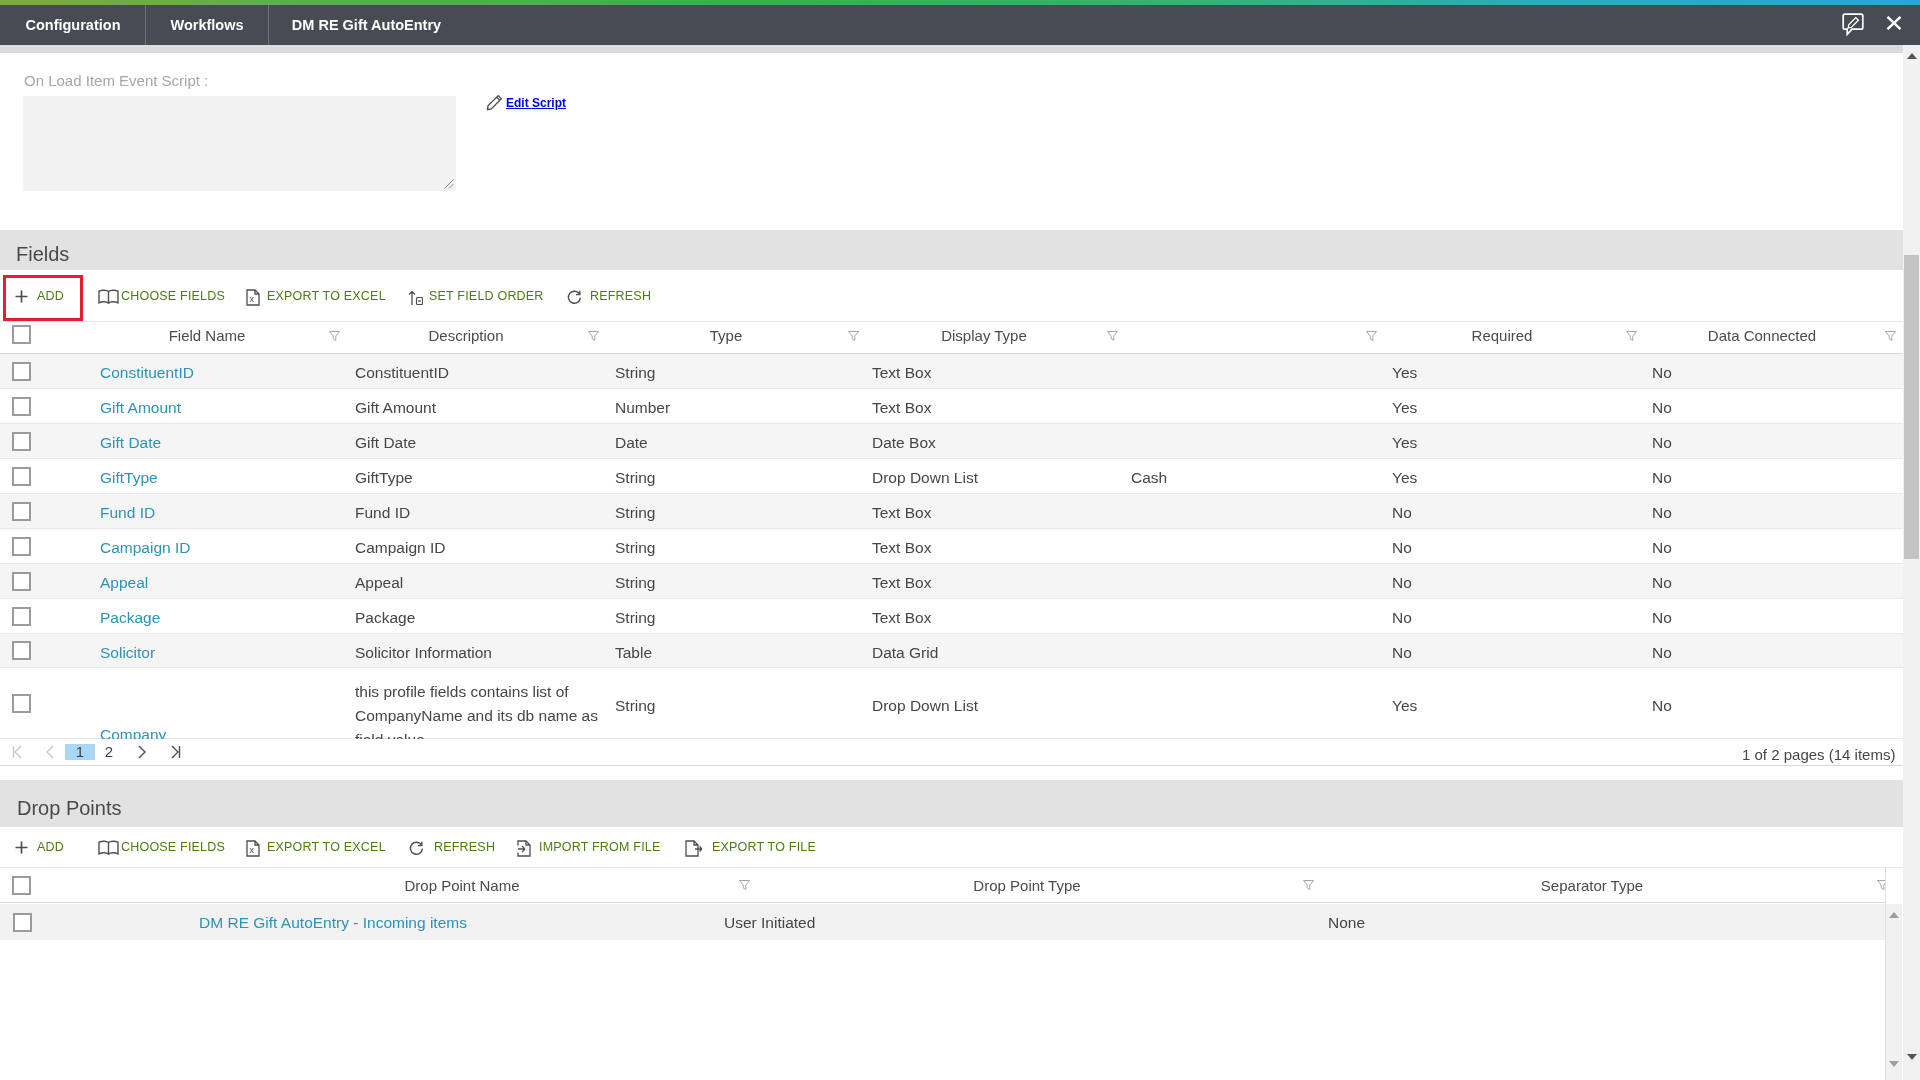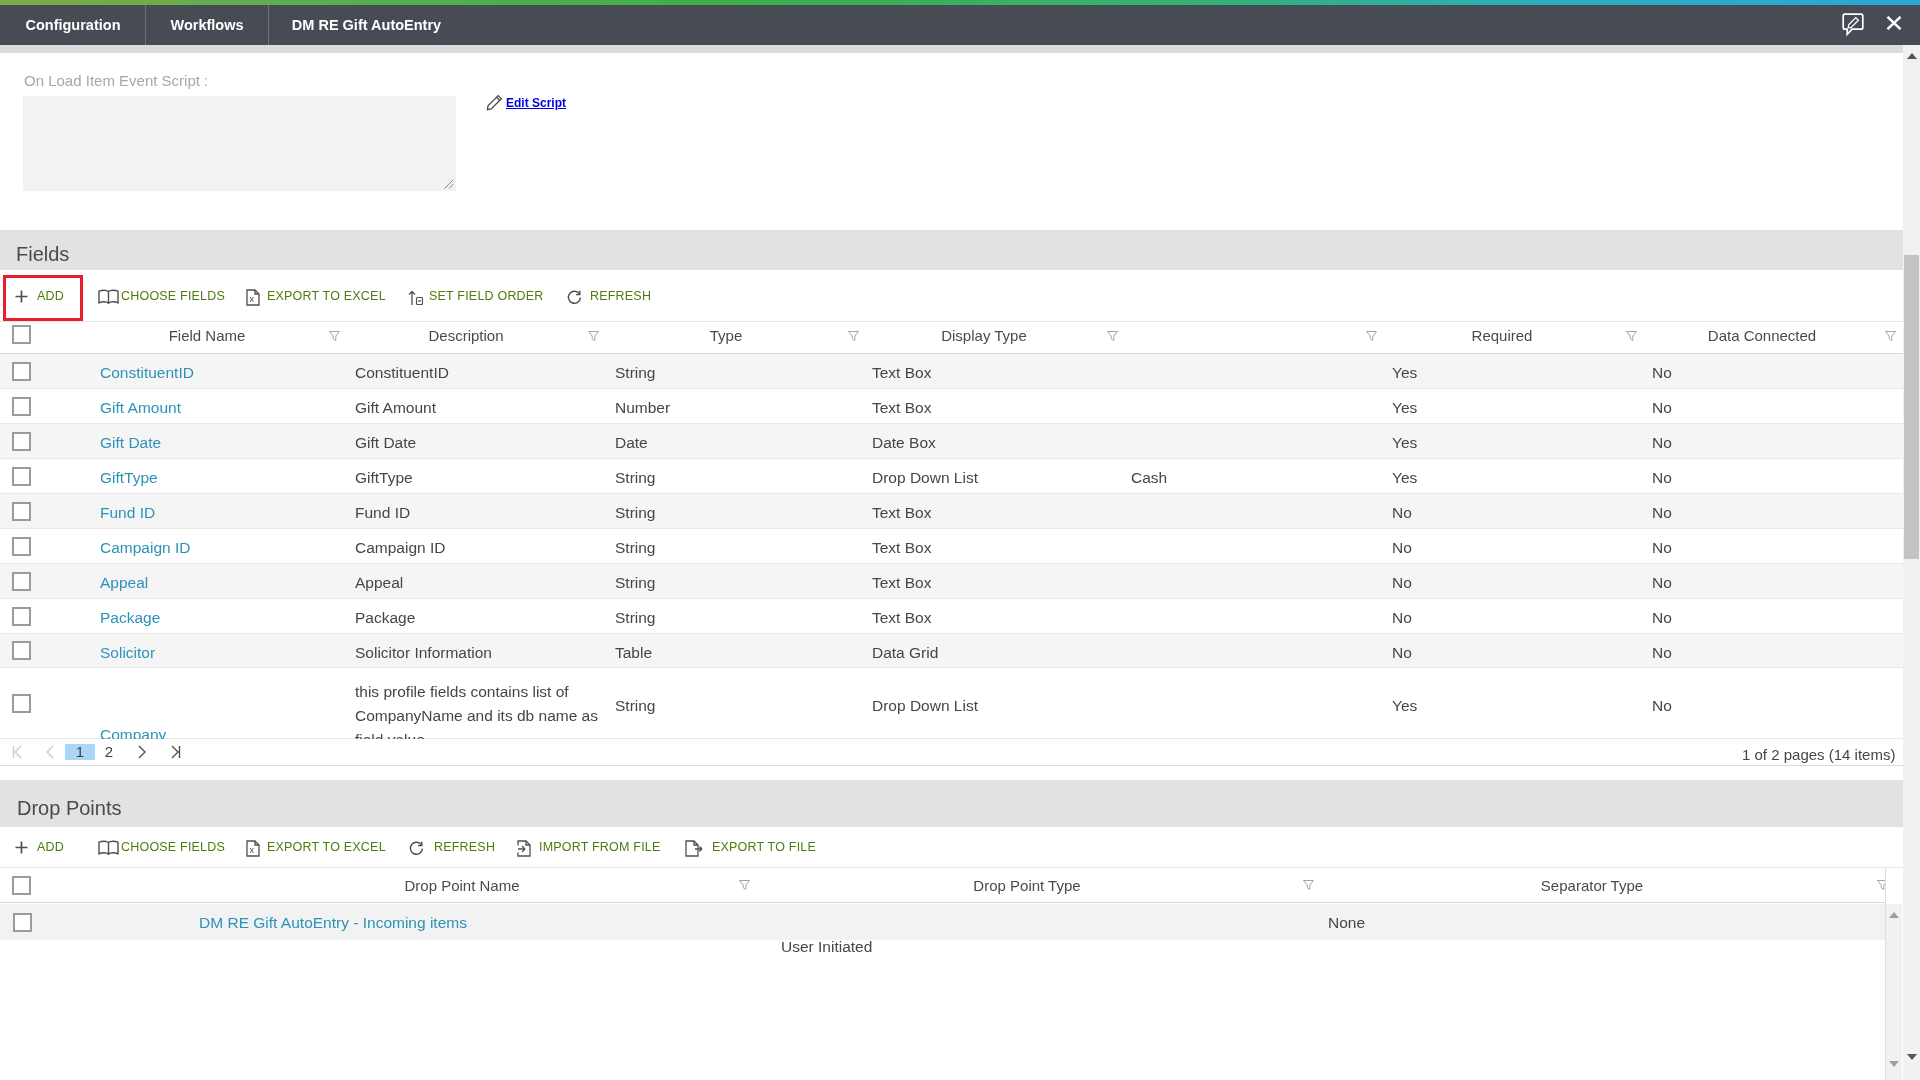--- a/index.html
+++ b/index.html
@@ -266,21 +266,21 @@
 <svg class="ico fun" style="left:1303px;top:880px;">
     <use href="#fn"></use>
   </svg>
 <svg class="ico fun" style="left:1877px;top:880px;">
     <use href="#fn"></use>
   </svg>
 
 <div class="abs" style="left:0;top:904px;width:1885px;height:36px;background:#f2f2f3;"></div>
 <div class="cb" style="left:13px;top:913px;"></div>
 <span class="cell lk" style="left:333px;top:914px;transform:translateX(-50%);">DM RE Gift AutoEntry - Incoming items</span>
-<span class="cell" style="left:781px;top:914px;margin-top:24px;">User Initiated</span>
+<span class="cell" style="left:724px;top:914px;">User Initiated</span>
 <span class="cell" style="left:1328px;top:914px;">None</span>
 
 <div class="abs" style="left:1885px;top:868px;width:17px;height:212px;background:#fff;border-left:1px solid #dfdfdf;"></div>
 <div class="abs" style="left:1886px;top:904px;width:16px;height:176px;background:#f1f1f1;"></div>
 <div class="abs" style="left:1889px;top:912px;width:0;height:0;border-left:5px solid transparent;border-right:5px solid transparent;border-bottom:6px solid #9e9e9e;"></div>
 <div class="abs" style="left:1889px;top:1061px;width:0;height:0;border-left:5px solid transparent;border-right:5px solid transparent;border-top:6px solid #9e9e9e;"></div>
 
 <div class="abs" style="left:1903px;top:45px;width:17px;height:1035px;background:#f1f1f1;"></div>
 <div class="abs" style="left:1907px;top:53px;width:0;height:0;border-left:5px solid transparent;border-right:5px solid transparent;border-bottom:6px solid #555;"></div>
 <div class="abs" style="left:1904px;top:255px;width:15px;height:304px;background:#c3c3c3;"></div>

